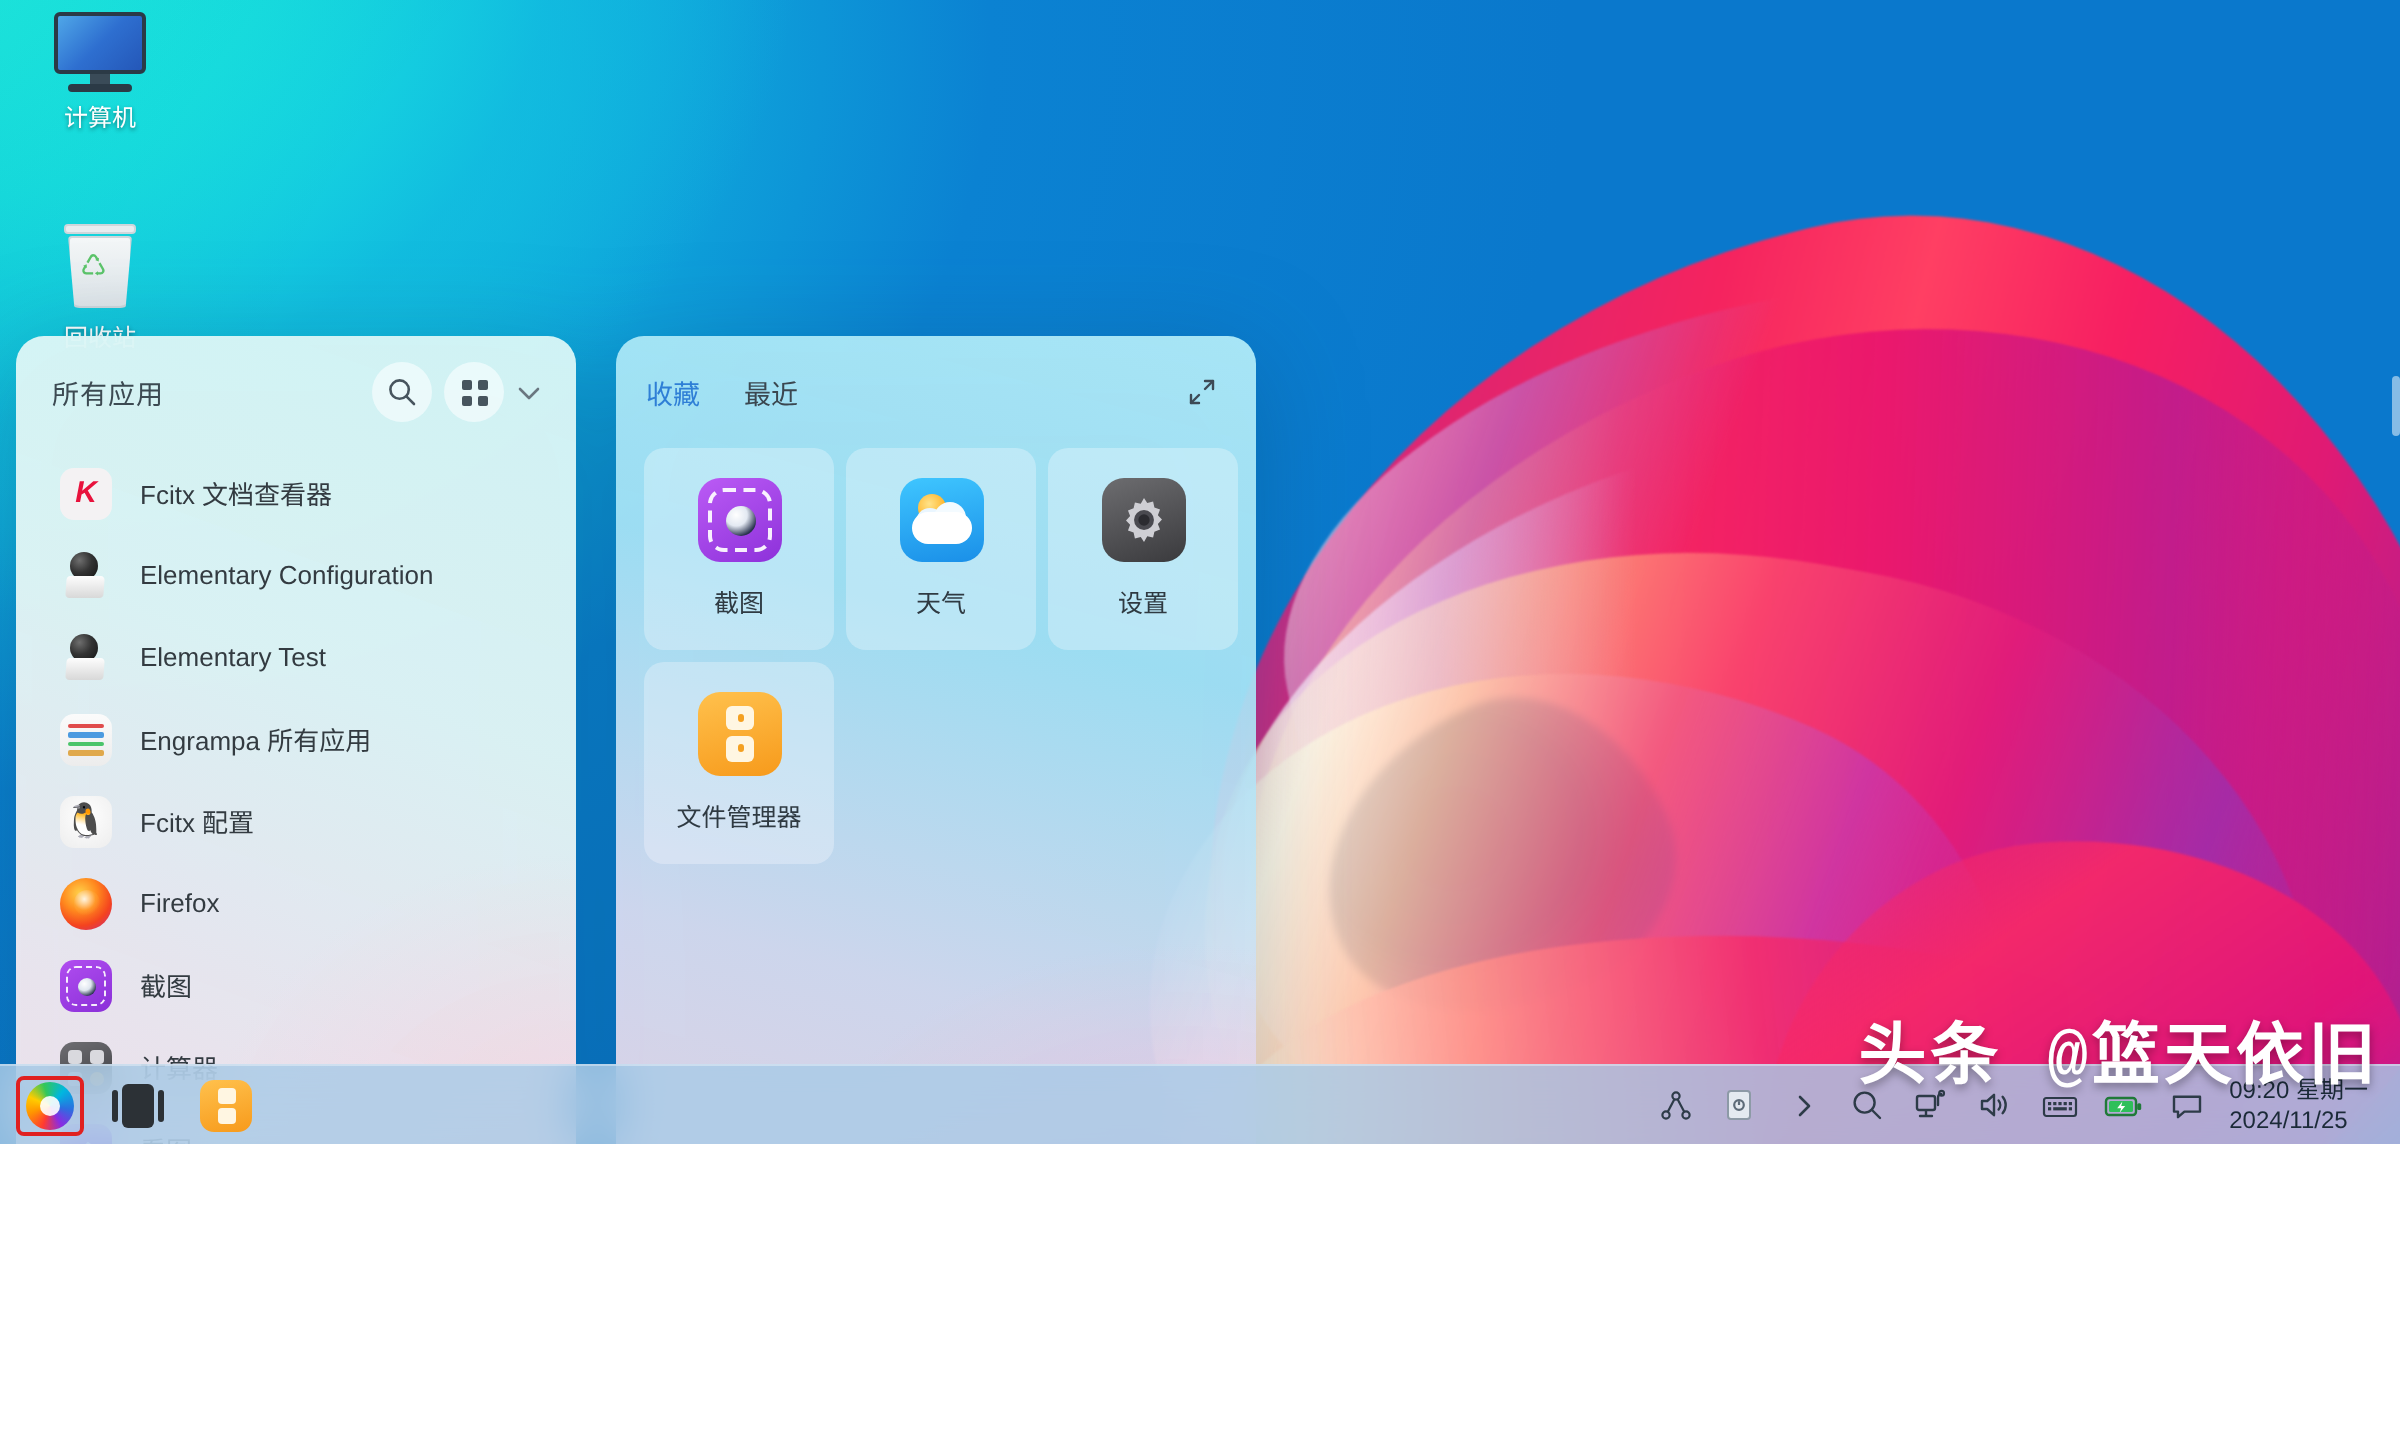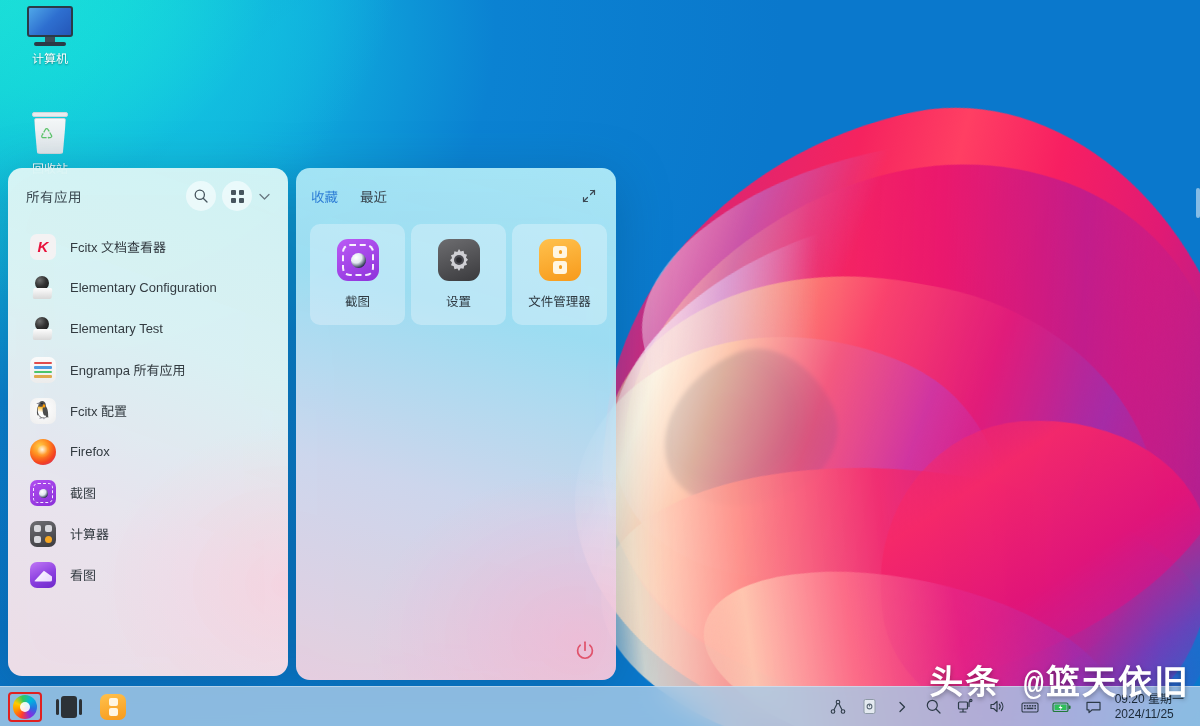--- a/index.html
+++ b/index.html
@@ -7,21 +7,21 @@
   html, body {
     width: 1200px; height: 726px;
     overflow: hidden;
     font-family: "Liberation Sans", "DejaVu Sans", sans-serif;
     -webkit-font-smoothing: antialiased;
   }
 
   
   #desktop {
     position: relative;
-    width: 1200px; height: 726px;
+    width: 1200px; height: 572px;
     overflow: hidden;
     background: #0b7fd4;
   }
   .wp-layer { position: absolute; inset: 0; }
 
   
   .wp-base {
     background:
       radial-gradient(ellipse 760px 600px at 2% 4%, #18e0dc 0%, #13cbe0 18%, #0fa8dc 40%, #0b82d2 62%, #0a78cc 100%),
       linear-gradient(160deg, #18dedd 0%, #0da2da 28%, #0a7ccd 60%, #0a6fc4 100%);
@@ -315,21 +315,21 @@
   .ico-viewer { background: linear-gradient(155deg,#c078f5 0%, #8b3fe0 55%, #6d28c9 100%); }
   .ico-viewer .pg2 {
     position:absolute; left:4px; top:7px; width:18px; height:13px; border-radius:2px;
     background: linear-gradient(135deg,#ffffff 0%, #e8d6ff 100%);
     clip-path: polygon(0 100%, 55% 18%, 100% 62%, 100% 100%);
   }
 
   
   #pinned-panel {
     position: relative;
-    margin-left: 8px;
+    margin-left: 20px;
     width: 320px; height: 512px;
     border-radius: 14px;
     background:
       linear-gradient(195deg, rgba(176,235,248,0.95) 0%, rgba(168,229,246,0.93) 30%, rgba(222,223,242,0.92) 62%, rgba(247,214,226,0.93) 100%);
     overflow: hidden;
     flex: 0 0 auto;
   }
   #pinned-panel::after {
     content:""; position:absolute; inset:0; pointer-events:none;
     background: radial-gradient(ellipse 300px 240px at 88% 92%, rgba(255,170,200,0.5) 0%, rgba(255,200,220,0) 70%);
@@ -617,20 +617,29 @@
       <div class="pin-grid">
 
         <div class="pin-tile">
           <div class="big big-shot">
             <span class="dash"></span>
               <span class="lens"></span>
           </div>
           <div class="pin-label">截图</div>
         </div>
 
+        <div class="pin-tile">
+          <div class="big big-weather">
+            <span class="sun"></span>
+              <span class="cl3"></span>
+              <span class="cl2"></span>
+              <span class="cl1"></span>
+          </div>
+          <div class="pin-label">天气</div>
+        </div>
 
         <div class="pin-tile">
           <div class="big big-settings">
             <svg class="gear" viewBox="0 0 24 24">
               <path fill="#cfcfd4" d="M12 1.8l1.5 2.3 2.7-.6.6 2.7 2.6 1-1 2.6 1.9 2-1.9 2 1 2.6-2.6 1-.6 2.7-2.7-.6L12 22.2l-1.5-2.3-2.7.6-.6-2.7-2.6-1 1-2.6-1.9-2 1.9-2-1-2.6 2.6-1 .6-2.7 2.7.6z"></path>
               <circle cx="12" cy="12" r="4.6" fill="#4a4a50"></circle>
               <circle cx="12" cy="12" r="2.6" fill="#2b2b30"></circle>
             </svg>
           </div>
           <div class="pin-label">设置</div>

